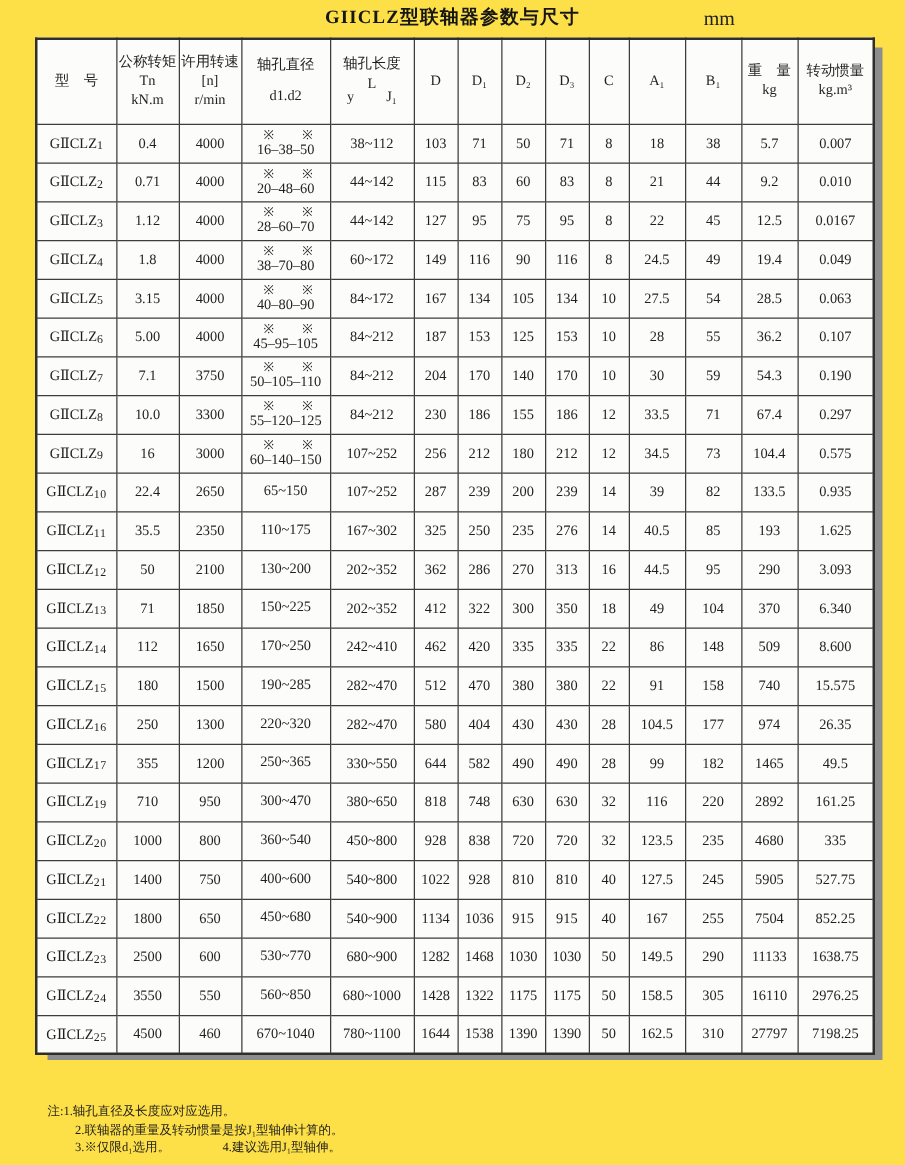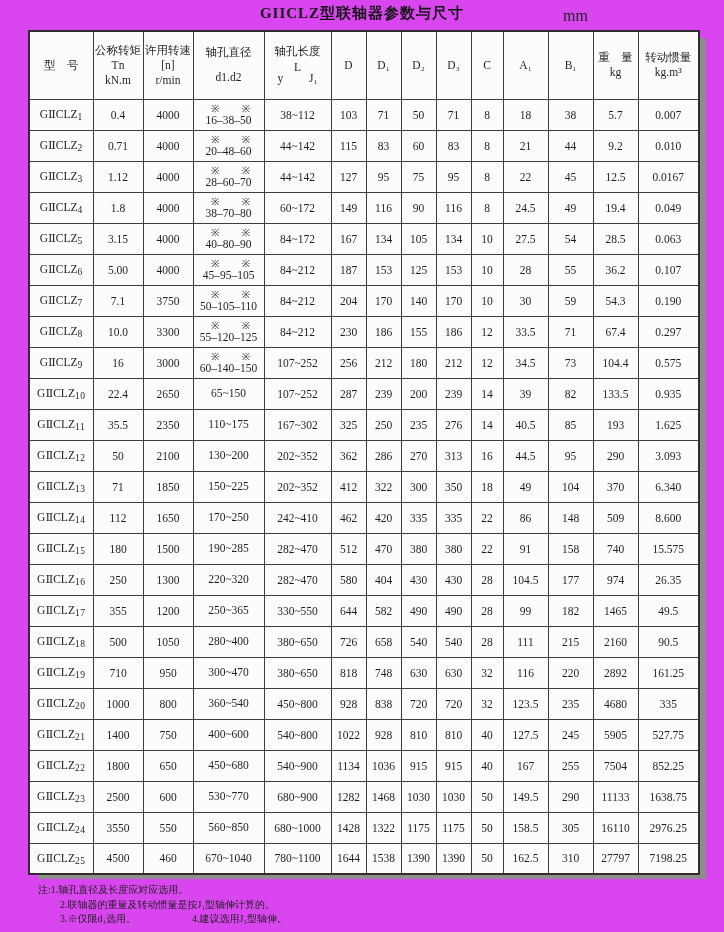--- a/index.html
+++ b/index.html
@@ -1,17 +1,17 @@
 <!DOCTYPE html>
 <html><head>
 <meta charset="utf-8">
 <style>
   * { margin:0; padding:0; box-sizing:border-box; }
   body { width:724px; height:932px; background:#f4f4f2; font-family:"Liberation Serif","DejaVu Serif",serif; }
-  .sheet { position:relative; width:724px; height:932px; background:#d946ef; color:#1f1f1f; overflow:hidden; }
+  .sheet { position:relative; width:724px; height:932px; background:#fde047; color:#1f1f1f; overflow:hidden; }
 
   .title { position:absolute; top:4px; left:0; width:724px; text-align:center;
            font-size:15px; font-weight:bold; letter-spacing:1px; color:#161616; }
   .unit  { position:absolute; top:7px; left:563px; font-size:16px; color:#222; }
 
   table.spec { position:absolute; left:28px; top:30px; width:670px;
                border-collapse:collapse; table-layout:fixed;
                border:2px solid #2e2e2e;
                box-shadow:8px 6px 0 -2px #8d8d8d; background:#fcfcfa; }
   th, td { border:1px solid #3d3d3d; text-align:center; vertical-align:middle;
@@ -25,21 +25,21 @@
   .hgap { height:10px; }
   .lcen { margin-top:1px; }
   .yj { display:flex; justify-content:space-between; width:100%; padding:0 13px; margin-top:-4px; }
 
   .model-num { font-size:9.5px; vertical-align:-1.5px; letter-spacing:0.5px; }
   .dcell { line-height:13px; }
   .marks { font-size:10px; line-height:11px; letter-spacing:10px; padding-left:14px; color:#2a2a2a; }
 
   .notes { position:absolute; left:38px; top:883px; font-size:10px; line-height:14.5px; color:#1c1c1c; }
   .notes .indent { padding-left:22px; }
-  .notes .gap-span { margin-left:56px; }
+  .notes .gap-span { margin-left:42px; }
 </style>
 </head>
 <body>
 
 <div class="sheet">
 
   <div class="title">GIICLZ型联轴器参数与尺寸</div>
   <div class="unit">mm</div>
 
   <table class="spec">
@@ -462,40 +462,20 @@
     <td>582</td>
     <td>490</td>
     <td>490</td>
     <td>28</td>
     <td>99</td>
     <td>182</td>
     <td>1465</td>
     <td>49.5</td>
   </tr>
         <tr>
-    <td><span>GⅡCLZ</span><span class="model-num">18</span></td>
-    <td>500</td>
-    <td>1050</td>
-    <td>
-            <div class="dcell">
-              <div>280~400</div>
-            </div>
-          </td>
-    <td>380~650</td>
-    <td>726</td>
-    <td>658</td>
-    <td>540</td>
-    <td>540</td>
-    <td>28</td>
-    <td>111</td>
-    <td>215</td>
-    <td>2160</td>
-    <td>90.5</td>
-  </tr>
-        <tr>
     <td><span>GⅡCLZ</span><span class="model-num">19</span></td>
     <td>710</td>
     <td>950</td>
     <td>
             <div class="dcell">
               <div>300~470</div>
             </div>
           </td>
     <td>380~650</td>
     <td>818</td>

